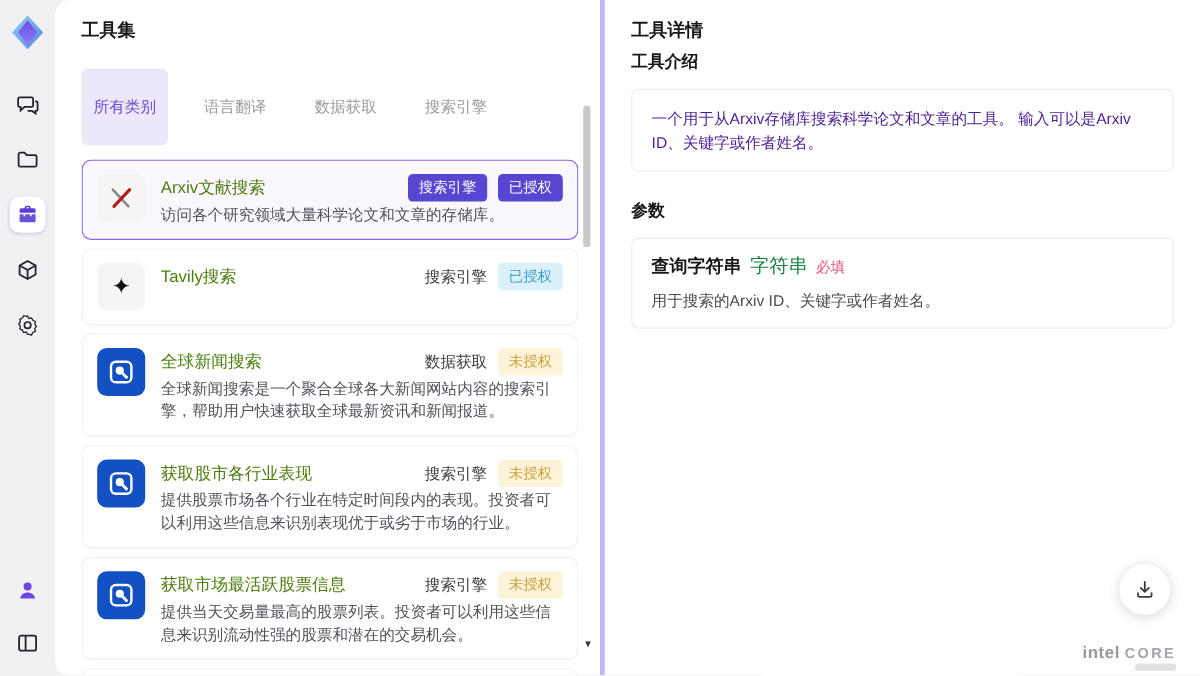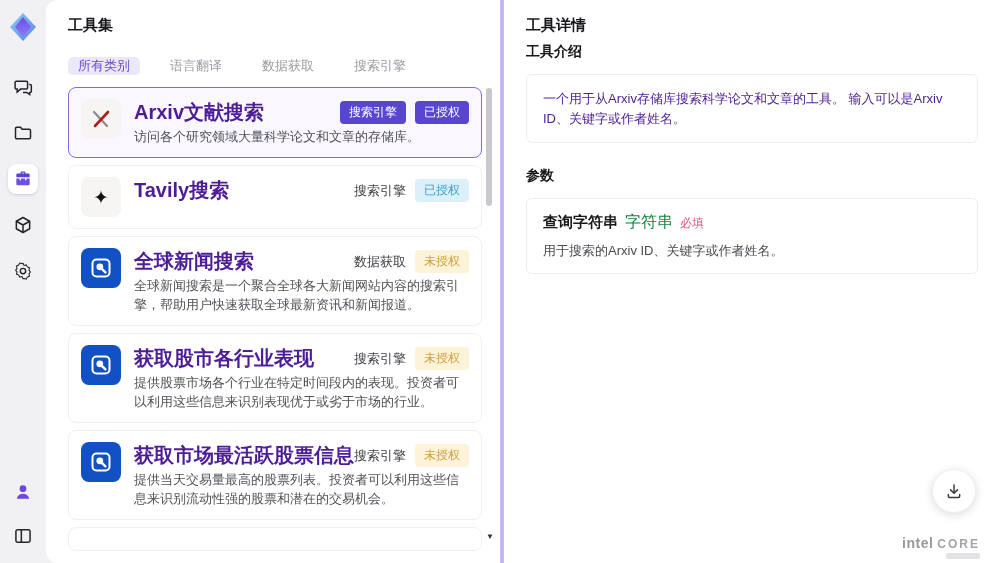--- a/index.html
+++ b/index.html
@@ -20,35 +20,35 @@
   .bottom-nav { display:flex; flex-direction:column; gap:14px; align-items:center; }
 
   
   .main { flex:1; background:#ffffff; border-radius:12px 0 0 12px; display:flex; overflow:hidden; }
 
   
   .list-col { width:454px; flex-shrink:0; padding:16px 18px 0 22px; position:relative;
     display:flex; flex-direction:column; }
   .panel-title { font-size:15px; font-weight:bold; color:#17171c; }
   .tabs { display:flex; gap:20px; margin-top:22px; align-items:center; }
-  .tab { font-size:13px; color:#9a9aa2; padding:0 10px; border-radius:5px; cursor:pointer; white-space:nowrap; }
+  .tab { font-size:13px; color:#9a9aa2; padding:23px 10px; border-radius:5px; cursor:pointer; white-space:nowrap; }
   .tab.active { background:#ede8f9; color:#6d49cf; }
   .cards { margin-top:12px; display:flex; flex-direction:column; gap:7px; overflow:hidden; }
 
   .card { display:flex; gap:13px; padding:11px 12px; background:#fff; border:1px solid #f0f0f3;
     border-radius:8px; cursor:pointer; }
   .card.selected { border:1.5px solid #8a66ea; background:#faf7ff; }
   .tile { width:40px; height:40px; border-radius:8px; flex-shrink:0; display:flex;
     align-items:center; justify-content:center; }
   .tile-gray { background:#f6f5f3; }
   .tile-blue { background:#1251c4; }
   .tavily-star { font-size:19px; color:#111; line-height:1; }
   .card-body { flex:1; min-width:0; }
   .card-top { display:flex; align-items:center; }
-  .card-title { font-size:20px; font-weight:bold; color:#4c1d95; }
+  .card-title { font-size:14px; font-weight:normal; color:#4d7c0f; }
   .badges { margin-left:auto; display:flex; gap:9px; align-items:center; }
   .cat-plain { font-size:13px; color:#3c3c44; white-space:nowrap; }
   .badge { font-size:12px; padding:3px 9px; border-radius:4px; white-space:nowrap; }
   .badge-solid { background:#5646d0; color:#ffffff; }
   .badge-blue { background:#dcf0fa; color:#3d9fc7; }
   .badge-yellow { background:#fcf3d8; color:#cf9f3e; }
   .card-desc { font-size:13px; color:#51515a; line-height:1.42; margin-top:2px; }
 
   .scrollbar { position:absolute; right:7px; top:76px; bottom:8px; width:7px; }
   .scroll-thumb { position:absolute; top:12px; width:6px; height:118px; border-radius:3px; background:#c8c8cd; }

